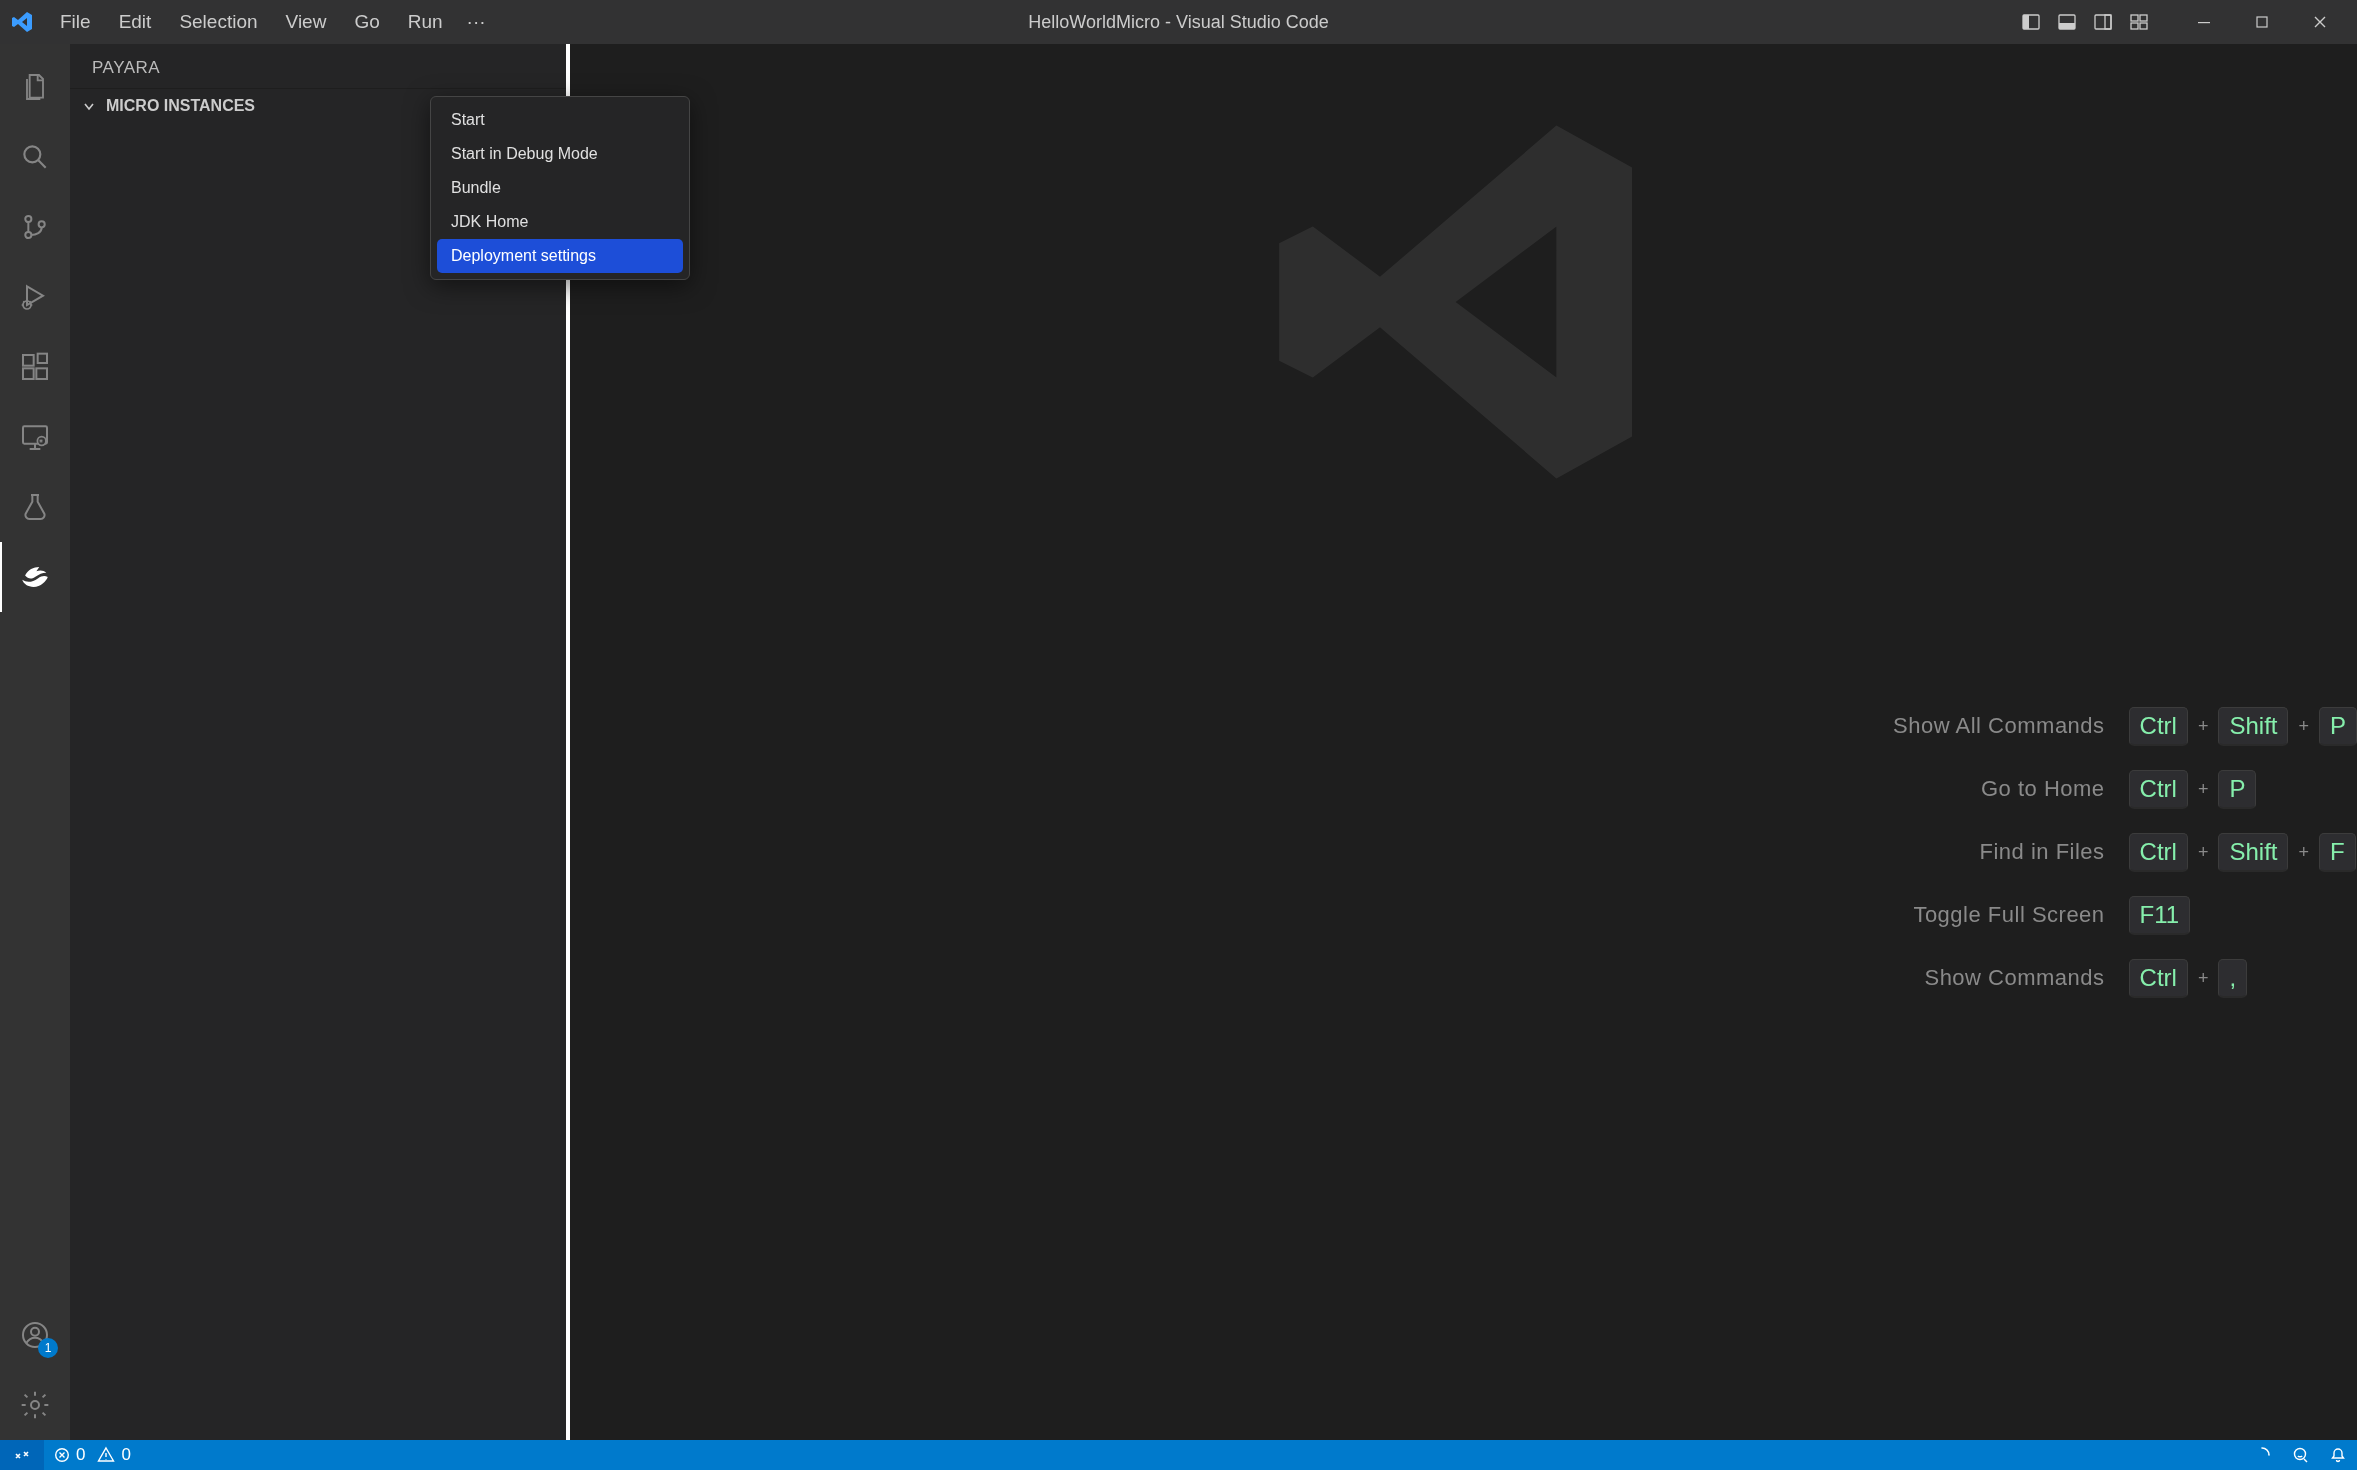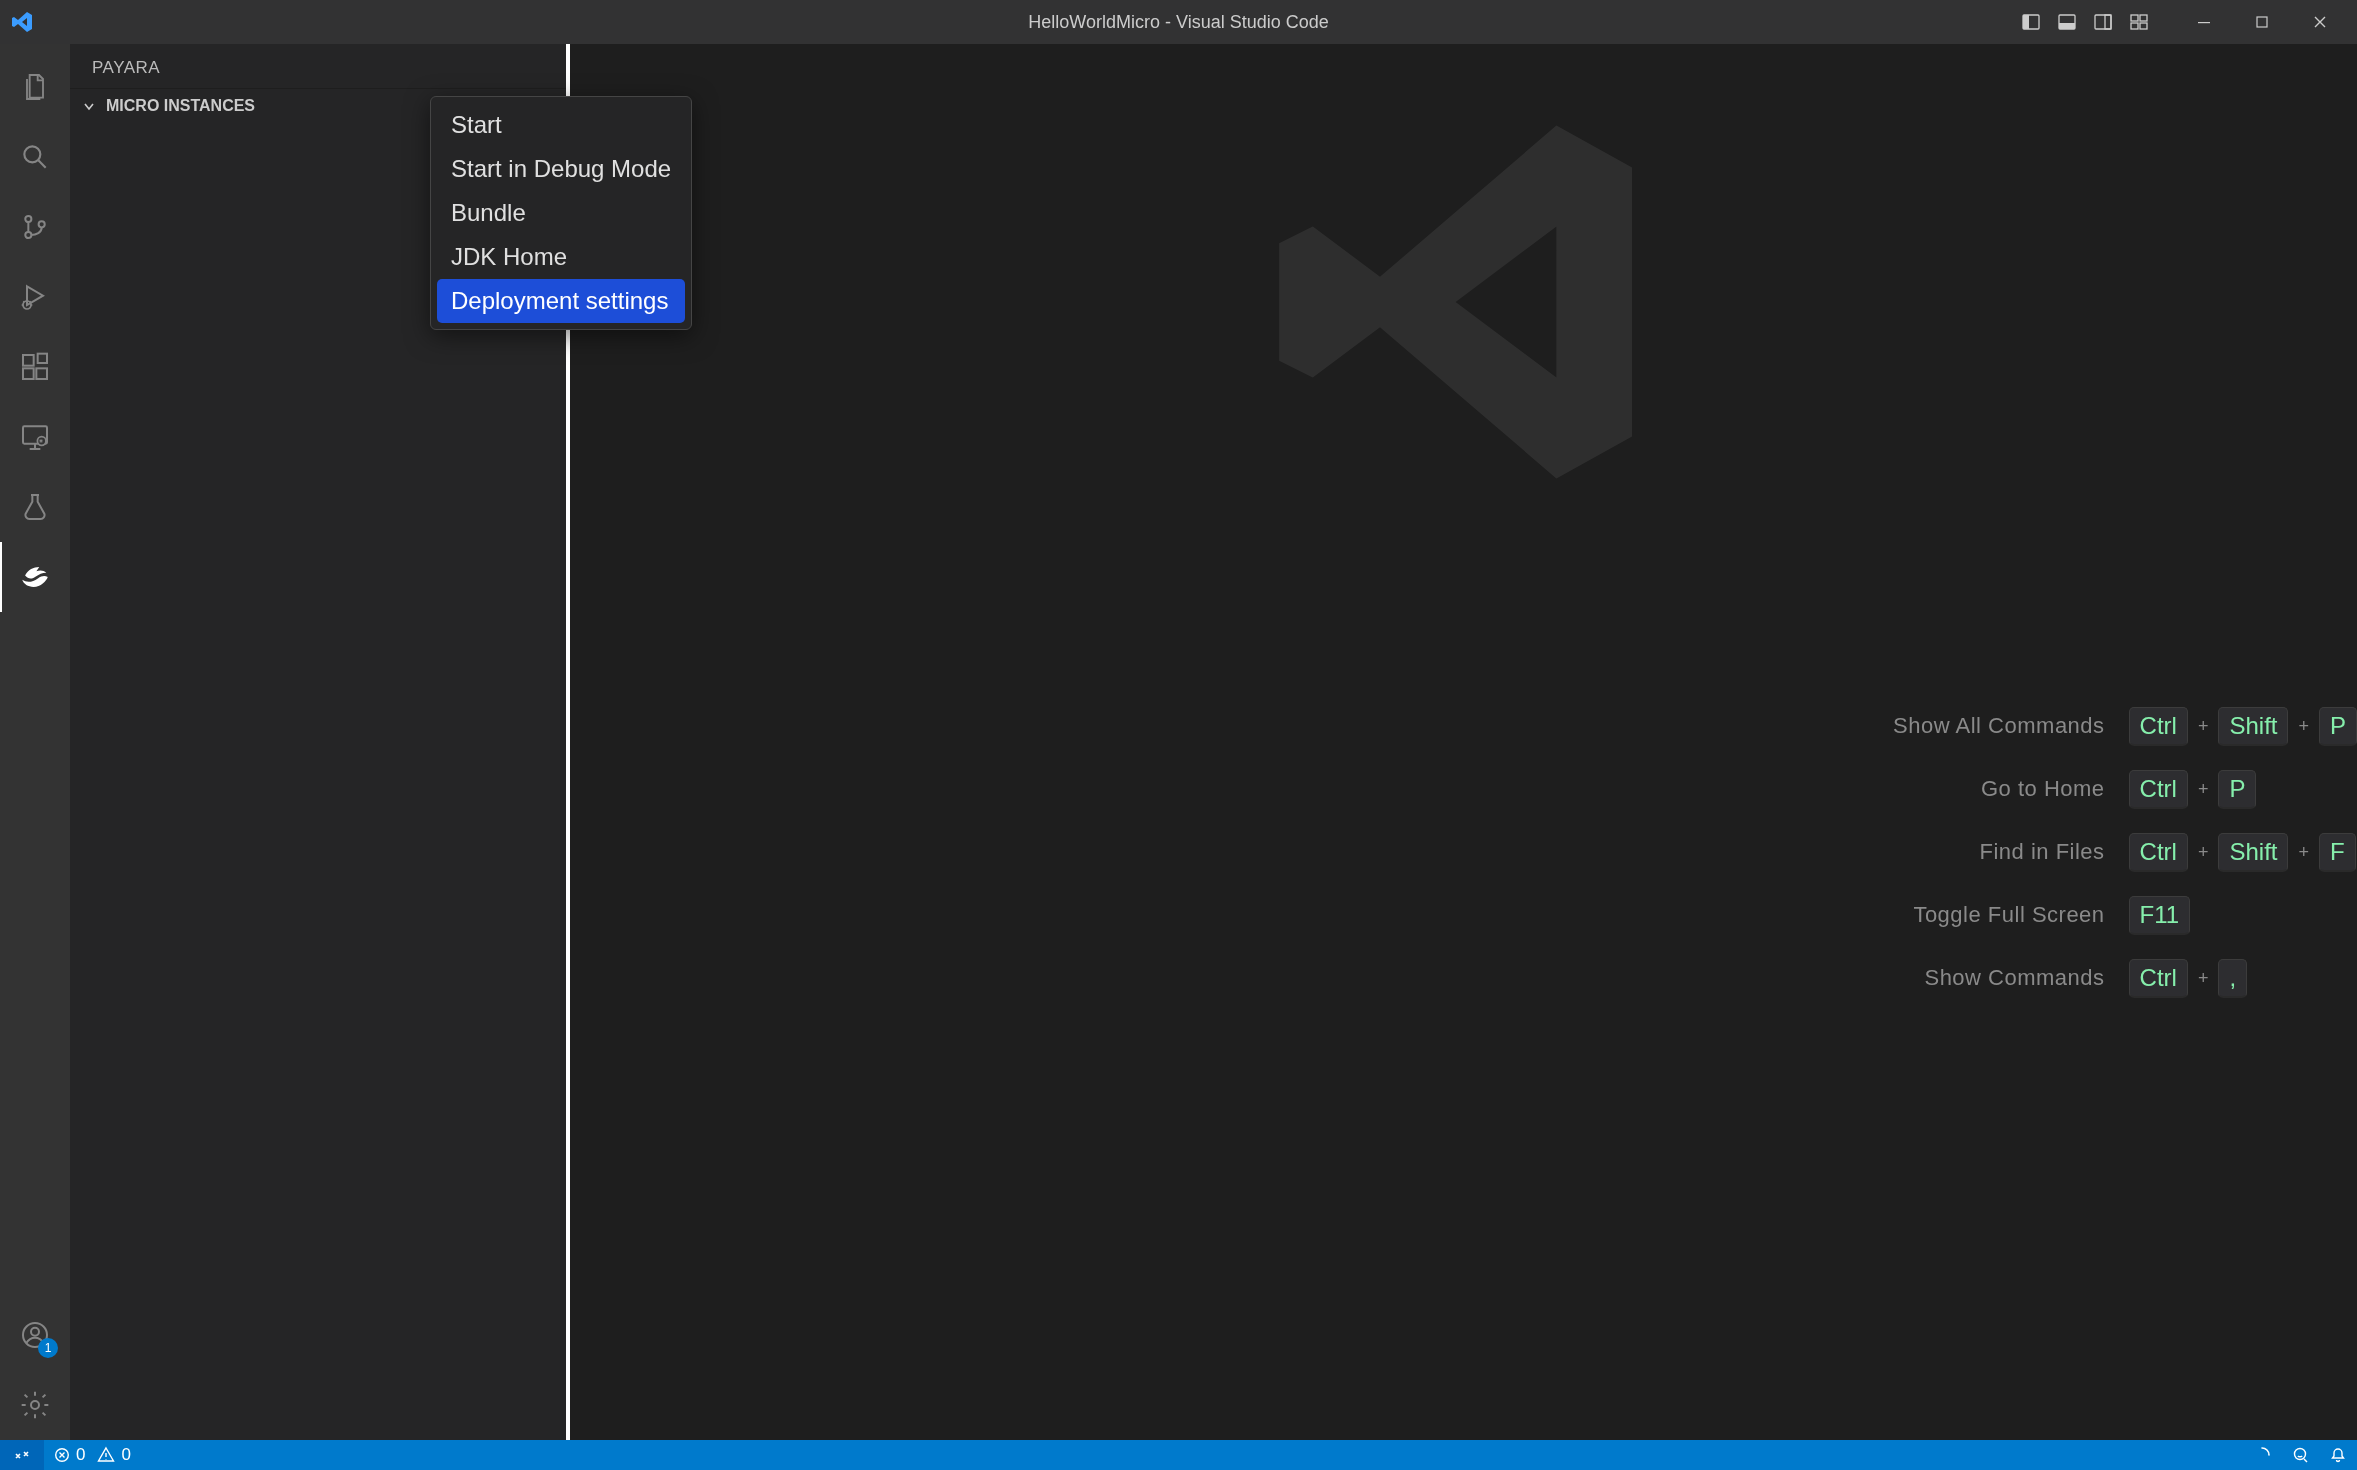--- a/index.html
+++ b/index.html
@@ -43,41 +43,50 @@
   .editor { flex:1; background:#1e1e1e; position:relative; display:flex; align-items:center; justify-content:flex-end; }
   .watermark { position:absolute; top:48px; left:50%; transform:translateX(-50%); opacity:.07; }
   .shortcuts { display:grid; grid-template-columns: auto auto; column-gap: 24px; row-gap: 24px; align-items:center; margin-top:220px; }
   .sc-label { text-align:right; font-size:22px; color:#8a8a8a; letter-spacing:.5px; }
   .sc-keys { display:flex; gap:10px; align-items:center; }
   .key { background:#2d2d30; border:1px solid #3c3c3c; border-bottom:2px solid #2a2a2a; border-radius:5px; padding:4px 10px; font-size:24px; color:#86efac; }
   .plus { font-size:18px; color:#8a8a8a; }
 
   
   .ctxmenu { position:absolute; top: 52px; left: 360px; background:#252526; border:1px solid #454545; border-radius:6px; box-shadow:0 6px 24px rgba(0,0,0,.5); padding:6px; min-width:260px; z-index:100; }
-  .ctx-item { padding: 8px 14px; font-size:24px; color:#e0e0e0; border-radius:5px; white-space:nowrap; }
+  .ctx-item { padding: 8px 14px; font-size:16px; color:#e0e0e0; border-radius:5px; white-space:nowrap; }
   .ctx-item.hover { background:#1d4ed8; color:#ffffff; }
 
   
   .statusbar { height:30px; background:#007acc; color:#ffffff; display:flex; align-items:center; font-size:17px; }
   .status-seg { padding:0 10px; display:flex; align-items:center; gap:6px; height:100%; }
   .status-seg.remote { background:#0066b8; width:44px; justify-content:center; }
   .status-spacer { flex:1; }
   svg { display:block; }
 </style>
 </head>
 <body>
 
 <div class="window">
 
   <div class="titlebar">
     <div class="logo">
       <svg width="24" height="24" viewBox="0 0 24 24">
           <path fill="#3b9cff" d="M17 2l5 3v14l-5 3-9-8-4 3-2-1V8l2-1 4 3 9-8zm0 6l-5 4 5 4V8z"></path>
         </svg>
     </div>
+    <div class="menubar">
+      <div class="menu-item">File</div>
+      <div class="menu-item">Edit</div>
+      <div class="menu-item">Selection</div>
+      <div class="menu-item">View</div>
+      <div class="menu-item">Go</div>
+      <div class="menu-item">Run</div>
+      <div class="menu-ellipsis">···</div>
+    </div>
     <div class="win-title">HelloWorldMicro - Visual Studio Code</div>
     <div class="title-right">
       <div class="layout-btn">
         <svg width="20" height="20" viewBox="0 0 20 20">
             <rect x="2" y="3" width="16" height="14" rx="1" fill="none" stroke="#cccccc" stroke-width="1.3"></rect>
             <rect x="2" y="3" width="6" height="14" fill="#cccccc"></rect>
           </svg>
       </div>
       <div class="layout-btn">
         <svg width="20" height="20" viewBox="0 0 20 20">

